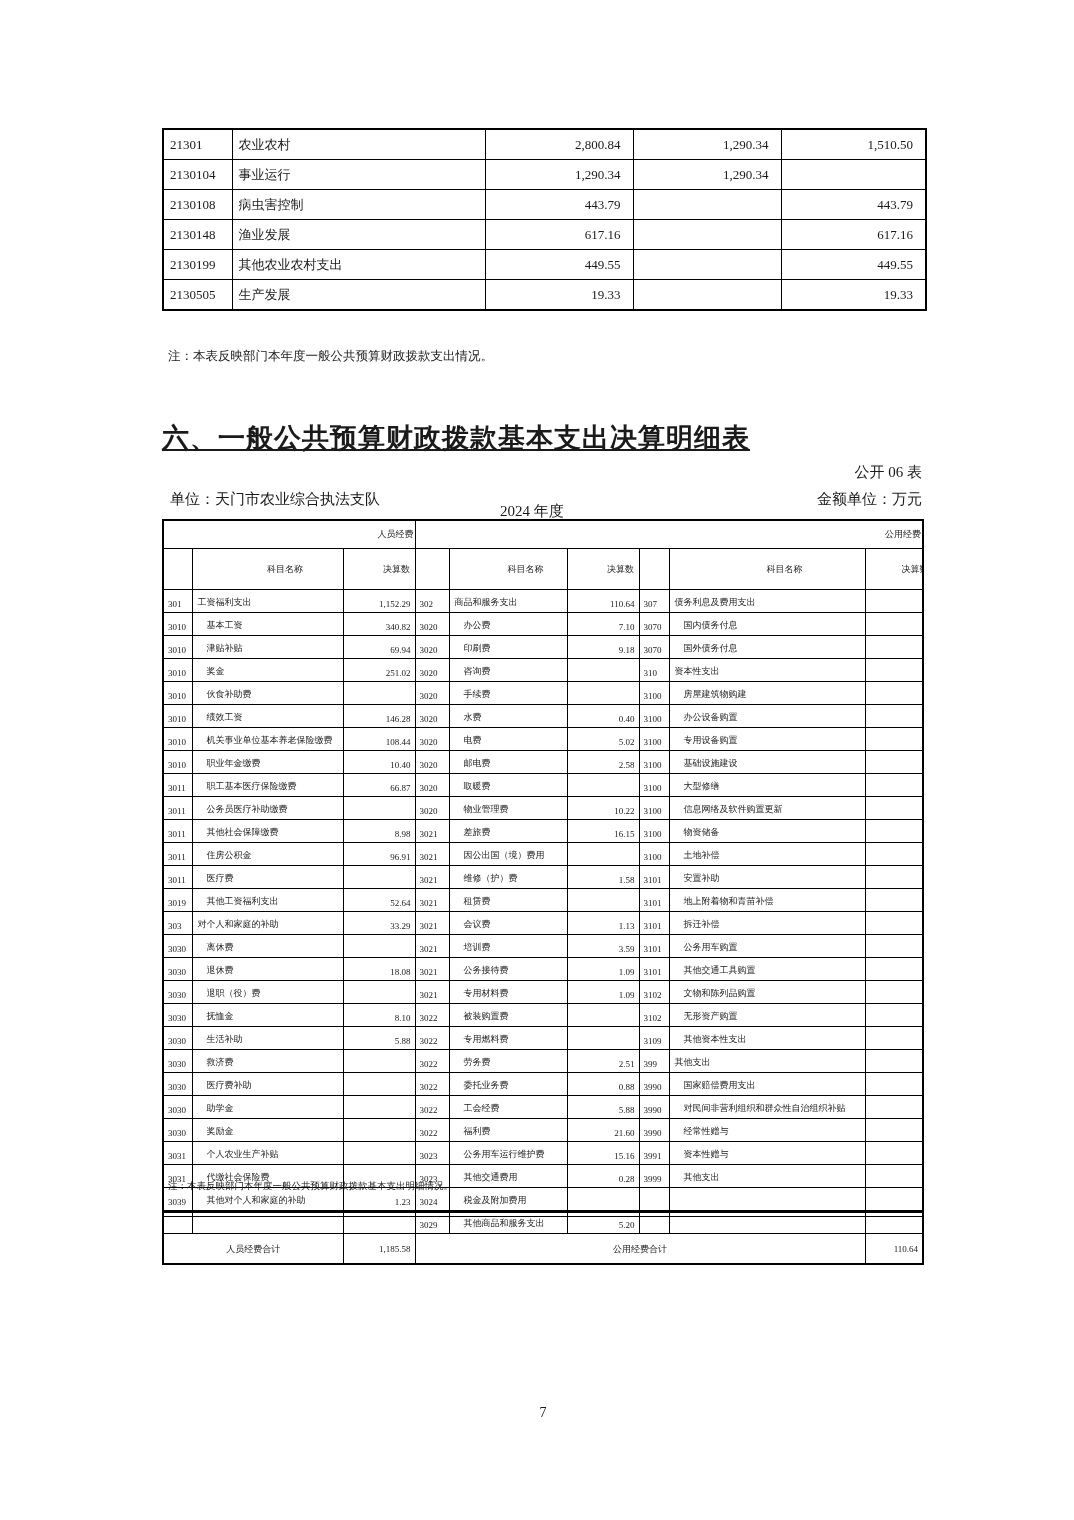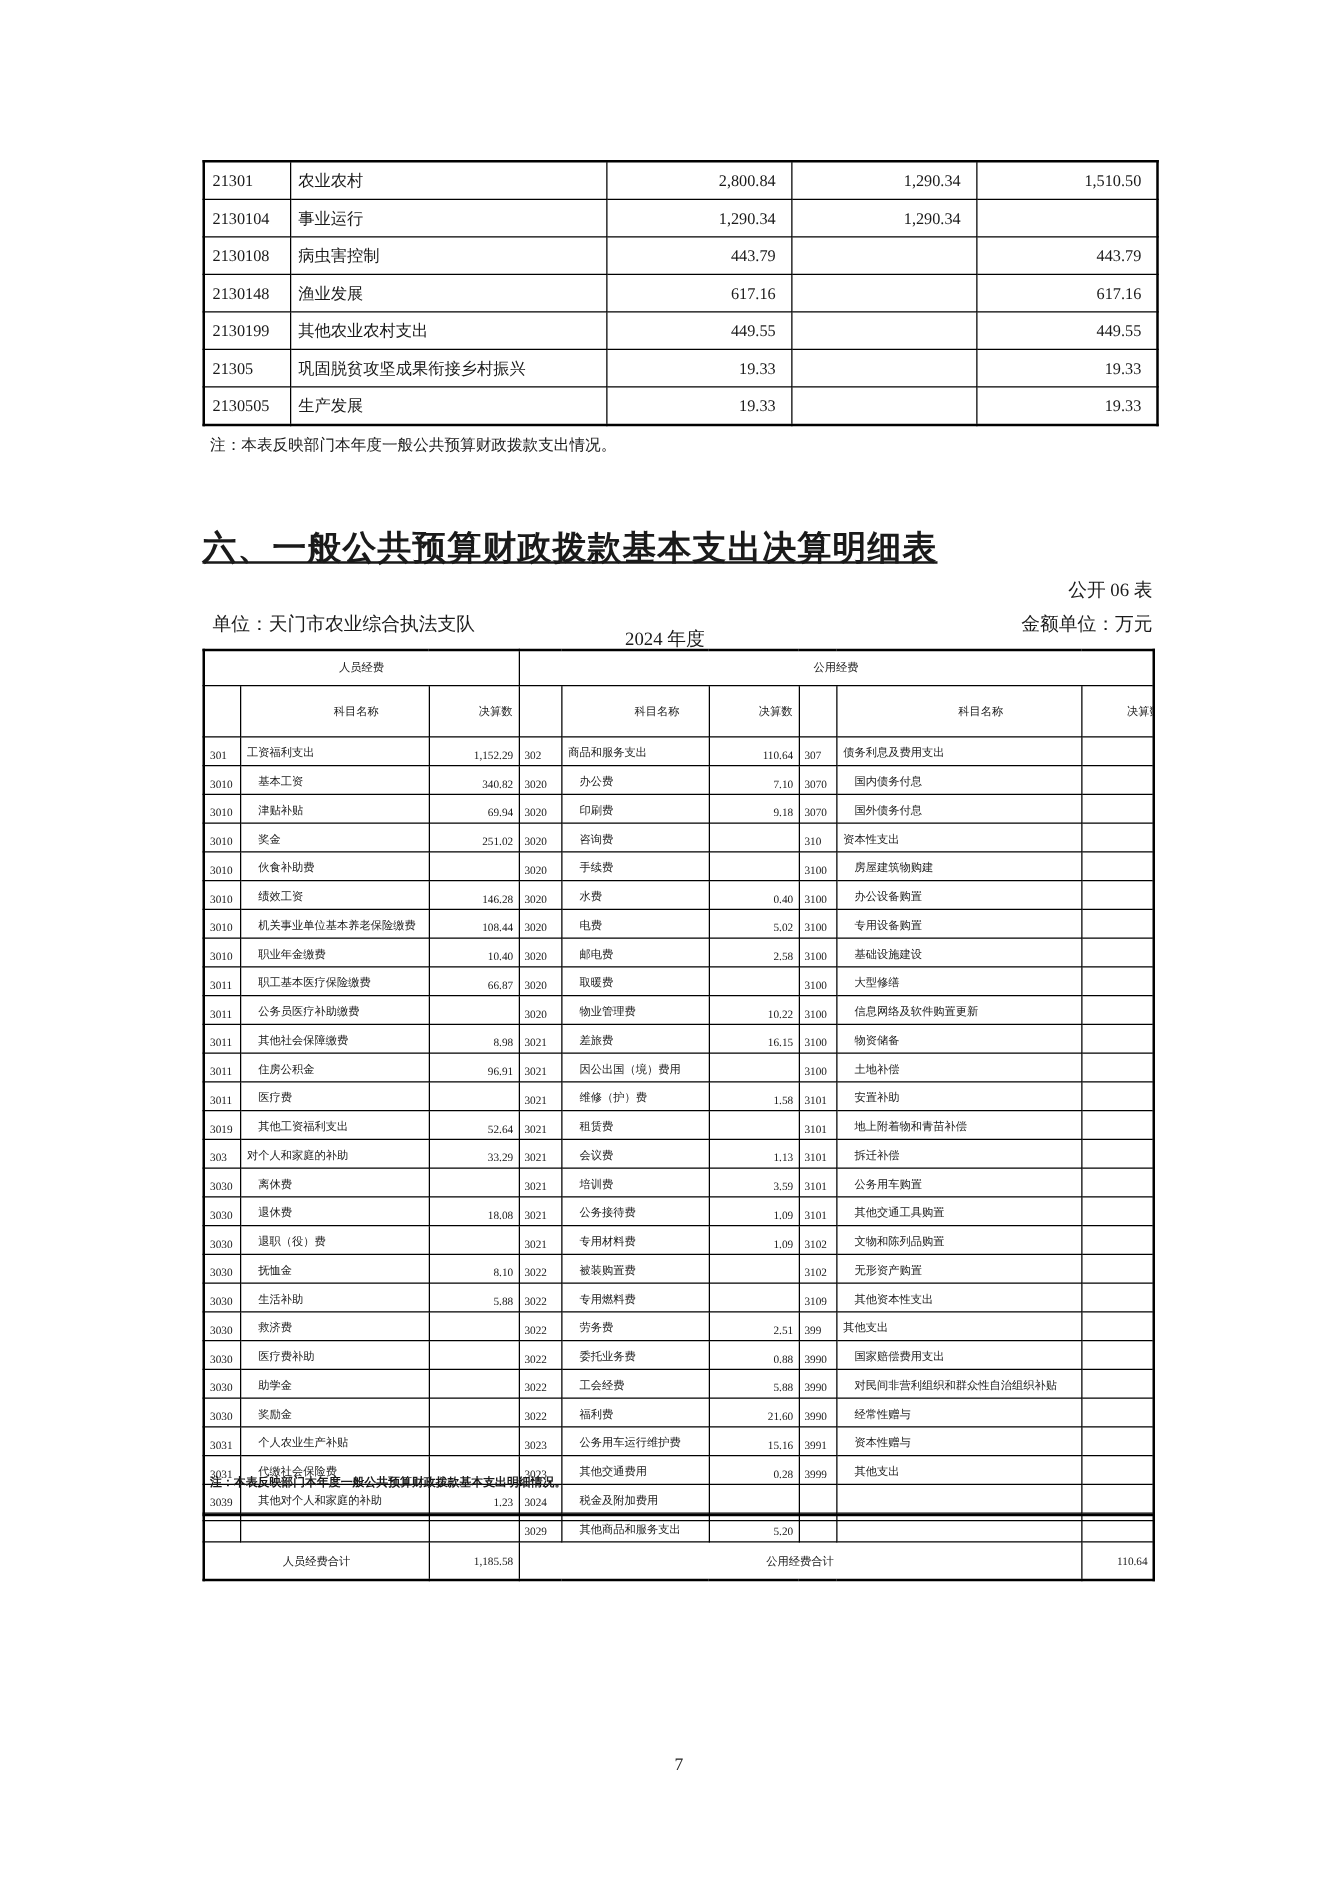--- a/index.html
+++ b/index.html
@@ -63,42 +63,41 @@
     position:absolute;top:519px;left:0;
     width:761px;
     border:2px solid #000;
     font-size:9px;
   }
   .detail-table td,.detail-table th{
     border:1px solid #000;
     overflow:hidden;white-space:nowrap;
     font-weight:normal;
   }
-  .detail-table thead tr.grp th{height:25px;text-align:center;vertical-align:middle;}
+  .detail-table thead tr.grp th{height:25px;text-align:right;vertical-align:middle;}
   .detail-table thead tr.cols th{height:38px;text-align:center;vertical-align:middle;padding-left:36px;}
   .detail-table tbody td{
     height:19px;
     vertical-align:bottom;
     padding:0 3px 3px 3px;
   }
   .detail-table td.code{text-align:left;padding-left:4px;}
   .detail-table td.name{text-align:left;padding-left:5px;}
   .detail-table td.name.indent{padding-left:14px;}
   .detail-table td.num{text-align:right;padding-right:4px;}
   .detail-table tr.total td{
     height:26px;
     vertical-align:middle;
     padding-top:2px;
   }
   .detail-table tr.total td.lbl{text-align:center;margin-left:48px;}
 
   .detail-note{
     position:absolute;top:1180px;left:6px;
     font-size:9.5px;
-    font-weight:bold;
   }
   .end-rule{
     position:absolute;top:1211px;left:0;width:761px;
     border-top:2.5px solid #000;
     border-bottom:1px solid #000;
     height:3px;
   }
   .page-number{
     position:absolute;top:1405px;left:0;width:762px;
     text-align:center;font-size:14px;
@@ -146,27 +145,20 @@
             <td class="num">617.16</td>
             <td class="num"></td>
             <td class="num">617.16</td>
           </tr>
           <tr>
             <td class="code">2130199</td>
             <td class="name">其他农业农村支出</td>
             <td class="num">449.55</td>
             <td class="num"></td>
             <td class="num">449.55</td>
-          </tr>
-          <tr>
-            <td class="code">21305</td>
-            <td class="name">巩固脱贫攻坚成果衔接乡村振兴</td>
-            <td class="num">19.33</td>
-            <td class="num"></td>
-            <td class="num">19.33</td>
           </tr>
           <tr>
             <td class="code">2130505</td>
             <td class="name">生产发展</td>
             <td class="num">19.33</td>
             <td class="num"></td>
             <td class="num">19.33</td>
           </tr>
         </tbody>
     </table>

